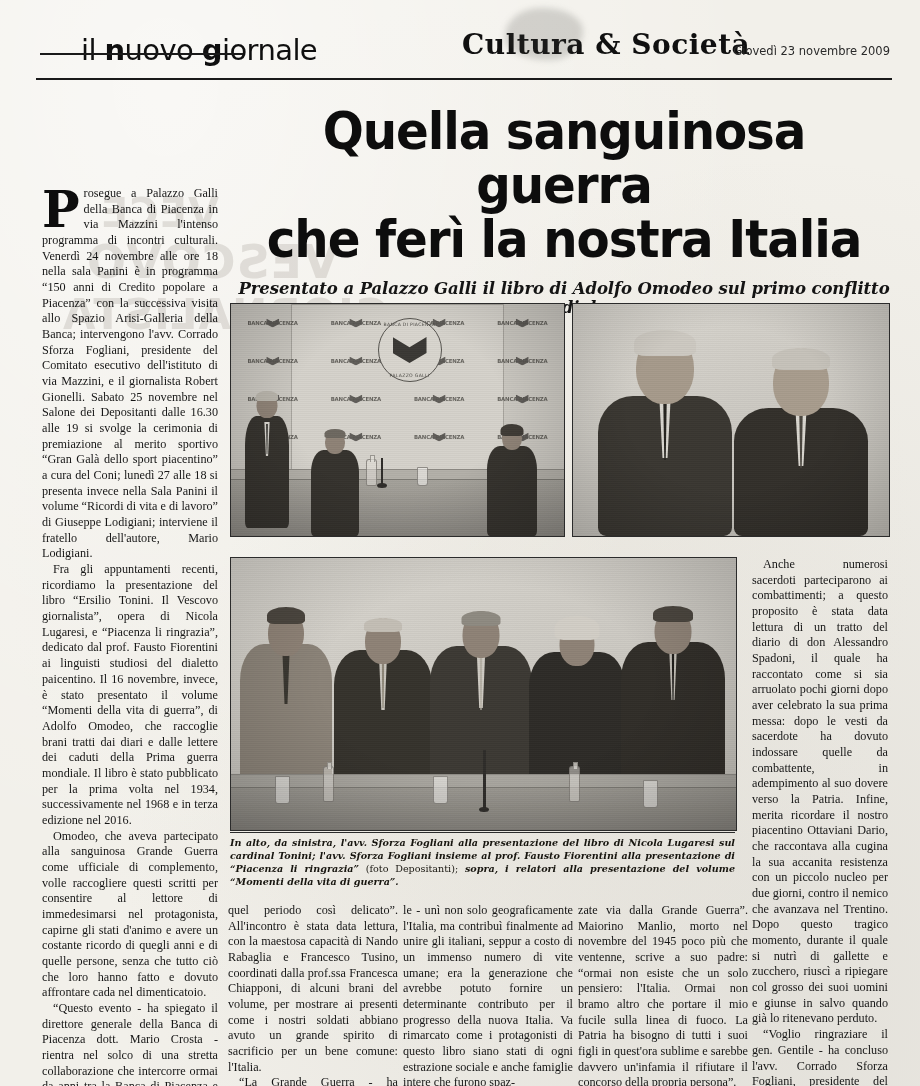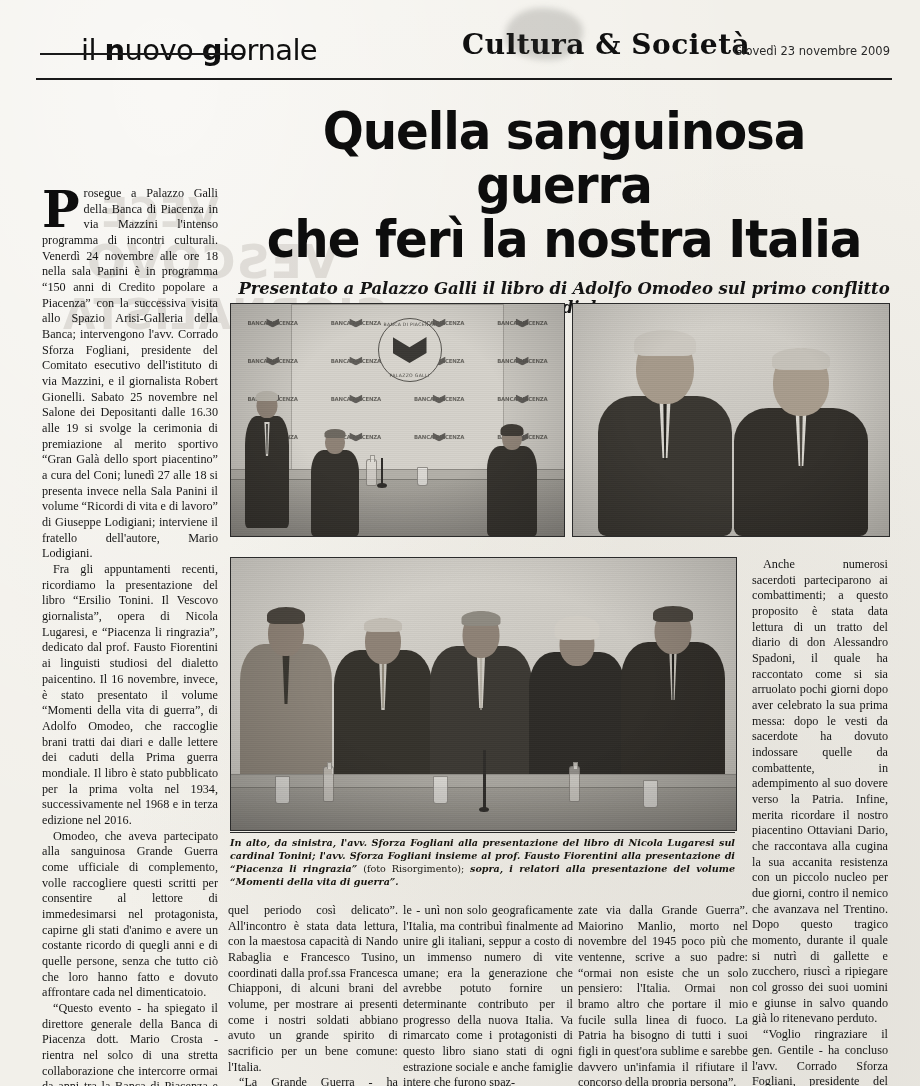--- a/index.html
+++ b/index.html
@@ -549,21 +549,21 @@
       <div class="glass" style="left:44px; bottom:26px; height:26px; width:13px;"></div>
       <div class="glass" style="left:202px; bottom:26px; height:26px; width:13px;"></div>
       <div class="glass" style="left:412px; bottom:22px; height:26px; width:13px;"></div>
       <div class="grain"></div>
       <div class="vignette"></div>
     </div>
   </figure>
 
   <div class="rule-caption-top"></div>
   <div class="caption">
-    <em>In alto, da sinistra, l'avv. Sforza Fogliani alla presentazione del libro di Nicola Lugaresi sul cardinal Tonini; l'avv. Sforza Fogliani insieme al prof. Fausto Fiorentini alla presentazione di “Piacenza li ringrazia”</em><span class="plain"> (foto Risorgimento); </span><em>sopra, i relatori alla presentazione del volume “Momenti della vita di guerra”.</em>
+    <em>In alto, da sinistra, l'avv. Sforza Fogliani alla presentazione del libro di Nicola Lugaresi sul cardinal Tonini; l'avv. Sforza Fogliani insieme al prof. Fausto Fiorentini alla presentazione di “Piacenza li ringrazia”</em><span class="plain"> (foto Depositanti); </span><em>sopra, i relatori alla presentazione del volume “Momenti della vita di guerra”.</em>
   </div>
 
   <div class="col-bot" id="col-b1">
     <p class="cont"><span>quel periodo così delicato”. All'incontro è stata data lettura, con la maestosa capacità di Nando Rabaglia e Francesco Tusino, coordinati dalla prof.ssa Francesca Chiapponi, di alcuni brani del volume, per mostrare ai presenti come i nostri soldati abbiano avuto un grande spirito di sacrificio per un bene comune: l'Italia.</span></p>
     <p><span>“La Grande Guerra - ha ricordato il gen. Eugenio Genti-</span></p>
   </div>
 
   <div class="col-bot" id="col-b2">
     <p class="cont"><span>le - unì non solo geograficamente l'Italia, ma contribuì finalmente ad unire gli italiani, seppur a costo di un immenso numero di vite umane; era la generazione che avrebbe potuto fornire un determinante contributo per il progresso della nuova Italia. Va rimarcato come i protagonisti di questo libro siano stati di ogni estrazione sociale e anche famiglie intere che furono spaz-</span></p>
   </div>

